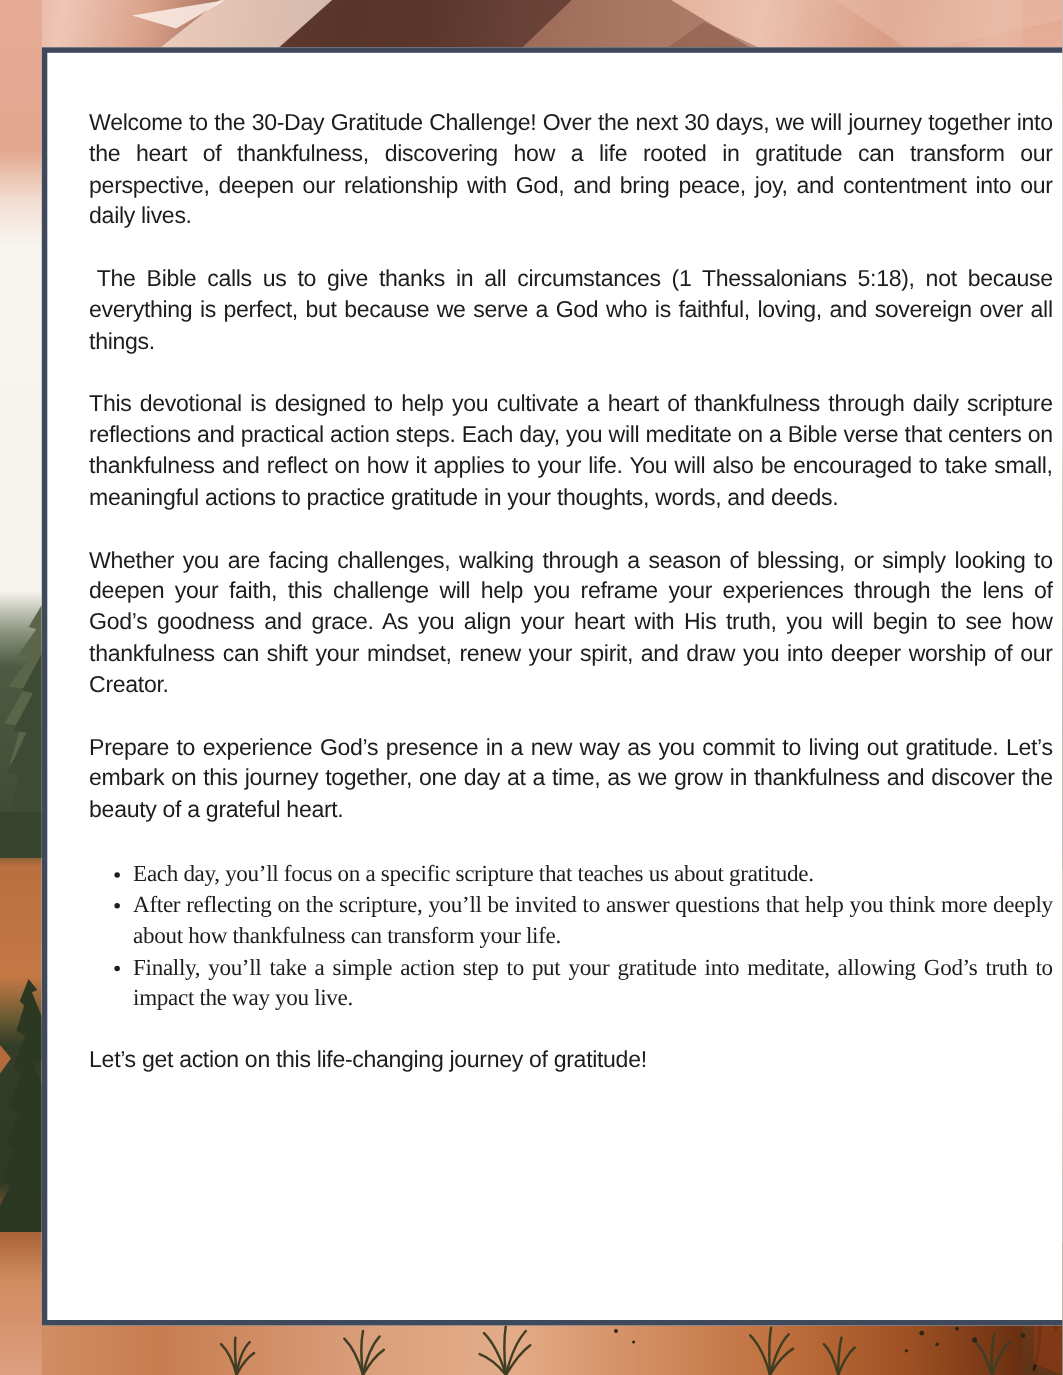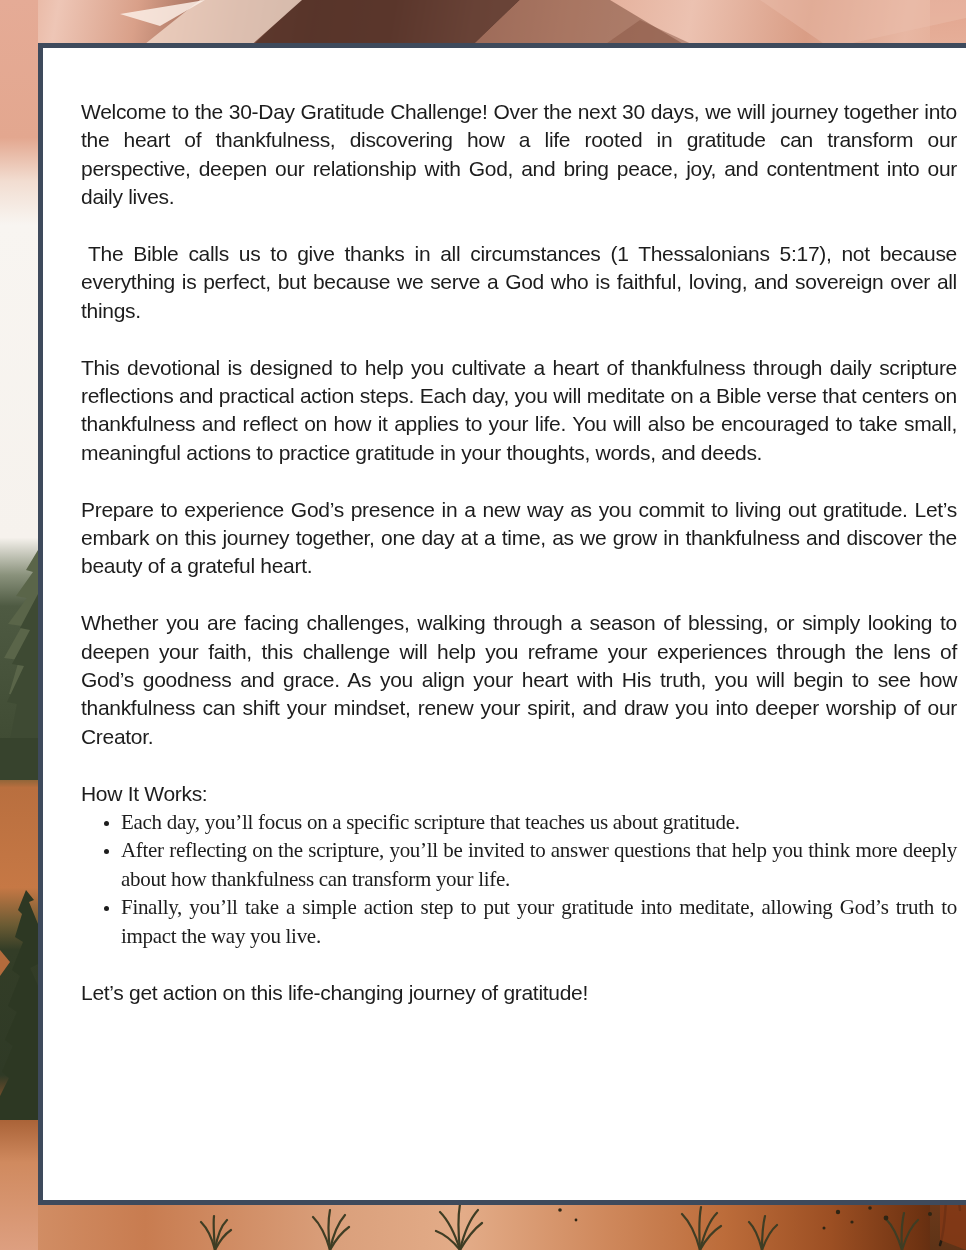--- a/index.html
+++ b/index.html
@@ -167,26 +167,25 @@
         <circle cx="886" cy="18" r="2.4"></circle>
       <circle cx="824" cy="28" r="1.5"></circle>
         <circle cx="560" cy="10" r="1.8"></circle>
       <circle cx="576" cy="20" r="1.4"></circle>
         <circle cx="930" cy="14" r="2.0"></circle>
     </g>
   </svg>
 
   <div class="card">
     <p>Welcome to the 30-Day Gratitude Challenge! Over the next 30 days, we will journey together into the heart of thankfulness, discovering how a life rooted in gratitude can transform our perspective, deepen our relationship with God, and bring peace, joy, and contentment into our daily lives.</p>
-    <p class="lead-space">The Bible calls us to give thanks in all circumstances (1 Thessalonians 5:17), not because everything is perfect, but because we serve a God who is faithful, loving, and sovereign over all things.</p>
+    <p class="lead-space">The Bible calls us to give thanks in all circumstances (1 Thessalonians 5:18), not because everything is perfect, but because we serve a God who is faithful, loving, and sovereign over all things.</p>
     <p>This devotional is designed to help you cultivate a heart of thankfulness through daily scripture reflections and practical action steps. Each day, you will meditate on a Bible verse that centers on thankfulness and reflect on how it applies to your life. You will also be encouraged to take small, meaningful actions to practice gratitude in your thoughts, words, and deeds.</p>
+    <p>Whether you are facing challenges, walking through a season of blessing, or simply looking to deepen your faith, this challenge will help you reframe your experiences through the lens of God’s goodness and grace. As you align your heart with His truth, you will begin to see how thankfulness can shift your mindset, renew your spirit, and draw you into deeper worship of our Creator.</p>
     <p>Prepare to experience God’s presence in a new way as you commit to living out gratitude. Let’s embark on this journey together, one day at a time, as we grow in thankfulness and discover the beauty of a grateful heart.</p>
-    <p>Whether you are facing challenges, walking through a season of blessing, or simply looking to deepen your faith, this challenge will help you reframe your experiences through the lens of God’s goodness and grace. As you align your heart with His truth, you will begin to see how thankfulness can shift your mindset, renew your spirit, and draw you into deeper worship of our Creator.</p>
 
-    <p class="heading">How It Works:</p>
     <ul>
       <li>Each day, you’ll focus on a specific scripture that teaches us about gratitude.</li>
       <li>After reflecting on the scripture, you’ll be invited to answer questions that help you think more deeply about how thankfulness can transform your life.</li>
       <li>Finally, you’ll take a simple action step to put your gratitude into meditate, allowing God’s truth to impact the way you live.</li>
     </ul>
 
     <p class="closing-line">Let’s get action on this life-changing journey of gratitude!</p>
   </div>
 
 </div>

